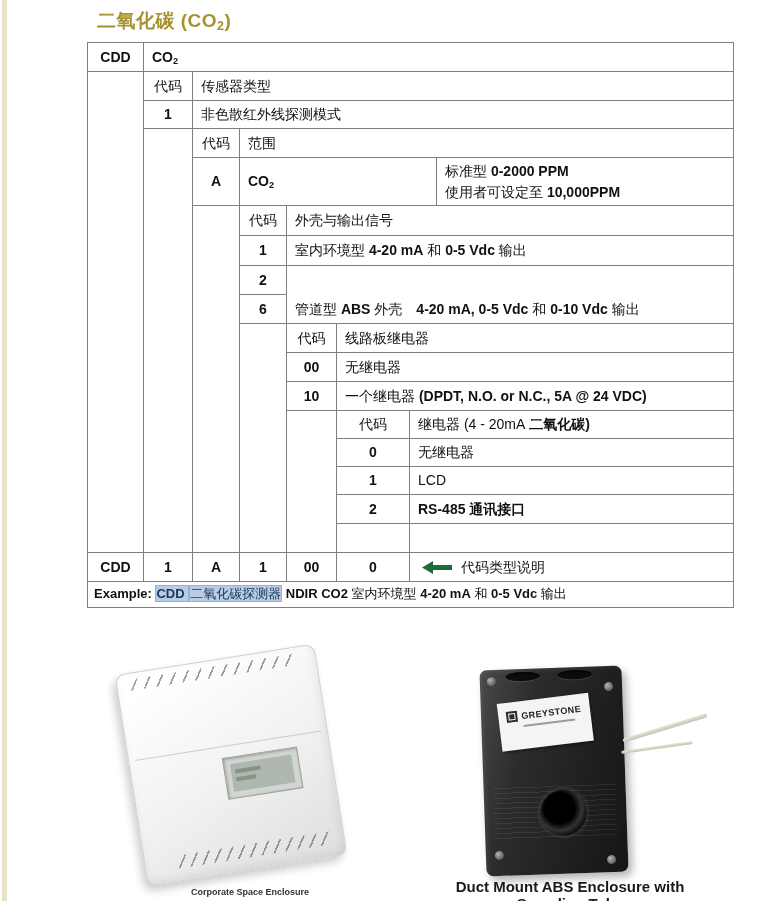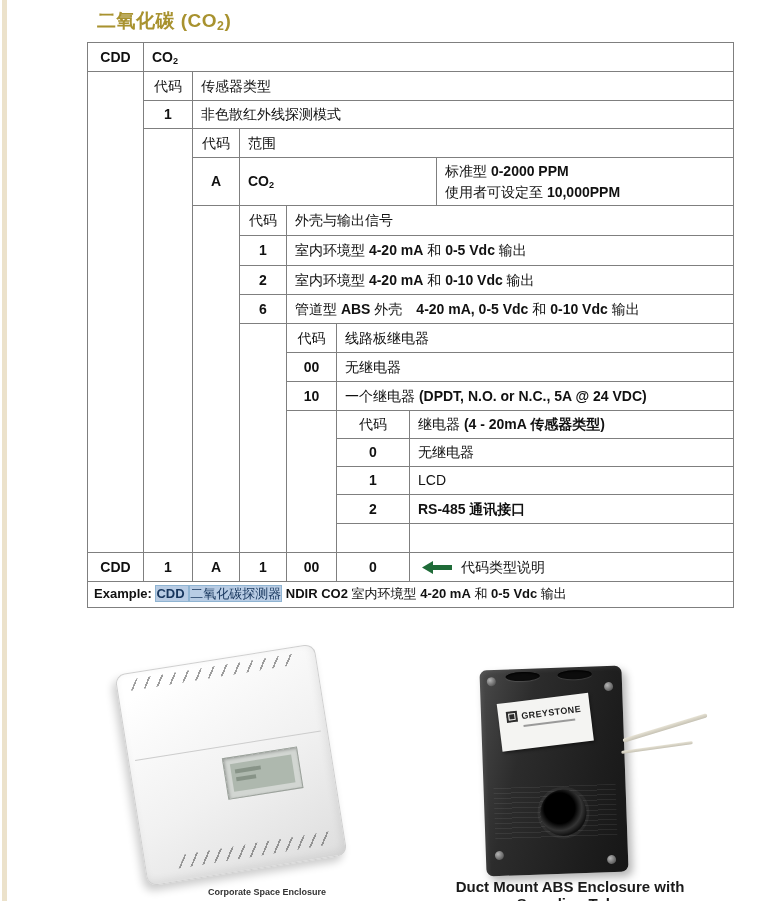--- a/index.html
+++ b/index.html
@@ -99,21 +99,21 @@
   .dr-port{
     position:absolute;left:56px;top:122px;width:46px;height:46px;border-radius:50%;
     background:radial-gradient(circle at 42% 40%,#000 40%,#343434 58%,#101010 72%);
     box-shadow:0 0 0 3px rgba(255,255,255,0.05);
   }
   .dr-tube{position:absolute;background:linear-gradient(#e6e2d4,#c6c2b4);border-radius:2px;}
   .dr-tube.t1{left:146px;top:64px;width:88px;height:4px;transform:rotate(-17deg);}
   .dr-tube.t2{left:146px;top:84px;width:72px;height:3px;transform:rotate(-8deg);}
   
   .caption-left{
-    position:absolute;left:152px;top:887px;width:230px;text-align:center;
+    position:absolute;left:135px;top:887px;width:230px;text-align:center;
     font-size:9px;font-weight:700;color:#333;
   }
   .caption-right{
     position:absolute;left:455px;top:878px;width:230px;text-align:center;
     font-size:15px;font-weight:700;color:#1a1a1a;
   }
 </style>
 </head>
 <body>
 
@@ -170,21 +170,20 @@
     <div class="cell w3"></div>
     <div class="cell w4 bb ctr b">1</div>
     <div class="cell rest bb last"><span>室内环境型 </span><span style="font-weight: 700;">4-20 mA</span><span> 和 </span><span style="font-weight: 700;">0-5 Vdc</span><span> 输出</span></div>
   </div>
 
   <div class="r rh29">
     <div class="cell w1"></div>
     <div class="cell w2"></div>
     <div class="cell w3"></div>
     <div class="cell w4 bb ctr b">2</div>
-    <div class="cell rest bb last"><span>室内环境型 </span><span style="font-weight: 700;">4-20 mA</span><span> 和 </span><span style="font-weight: 700;">0-10 Vdc</span><span> 输出</span></div>
   </div>
 
   <div class="r rh29">
     <div class="cell w1"></div>
     <div class="cell w2"></div>
     <div class="cell w3"></div>
     <div class="cell w4 bb ctr b">6</div>
     <div class="cell rest bb last"><span>管道型 </span><span style="font-weight: 700;">ABS</span><span> 外壳　</span><span style="font-weight: 700;">4-20 mA, 0-5 Vdc</span><span> 和 </span><span style="font-weight: 700;">0-10 Vdc</span><span> 输出</span></div>
   </div>
 
@@ -215,21 +214,21 @@
     <div class="cell rest bb last"><span>一个继电器 </span><span style="font-weight: 700;">(DPDT, N.O. or N.C., 5A @ 24 VDC)</span></div>
   </div>
 
   <div class="r rh28">
     <div class="cell w1"></div>
     <div class="cell w2"></div>
     <div class="cell w3"></div>
     <div class="cell w4"></div>
     <div class="cell w5"></div>
     <div class="cell w6 bb ctr">代码</div>
-    <div class="cell rest bb last"><span>继电器 </span><span style="font-weight: 700;">(4 - 20mA</span><span style="font-weight: 700;"> 传感器类型)</span></div>
+    <div class="cell rest bb last"><span>继电器 </span><span style="font-weight: 400;">(4 - 20mA</span><span style="font-weight: 700;"> 二氧化碳)</span></div>
   </div>
 
   <div class="r rh28">
     <div class="cell w1"></div>
     <div class="cell w2"></div>
     <div class="cell w3"></div>
     <div class="cell w4"></div>
     <div class="cell w5"></div>
     <div class="cell w6 bb ctr b">0</div>
     <div class="cell rest bb last"><span>无继电器</span></div>

